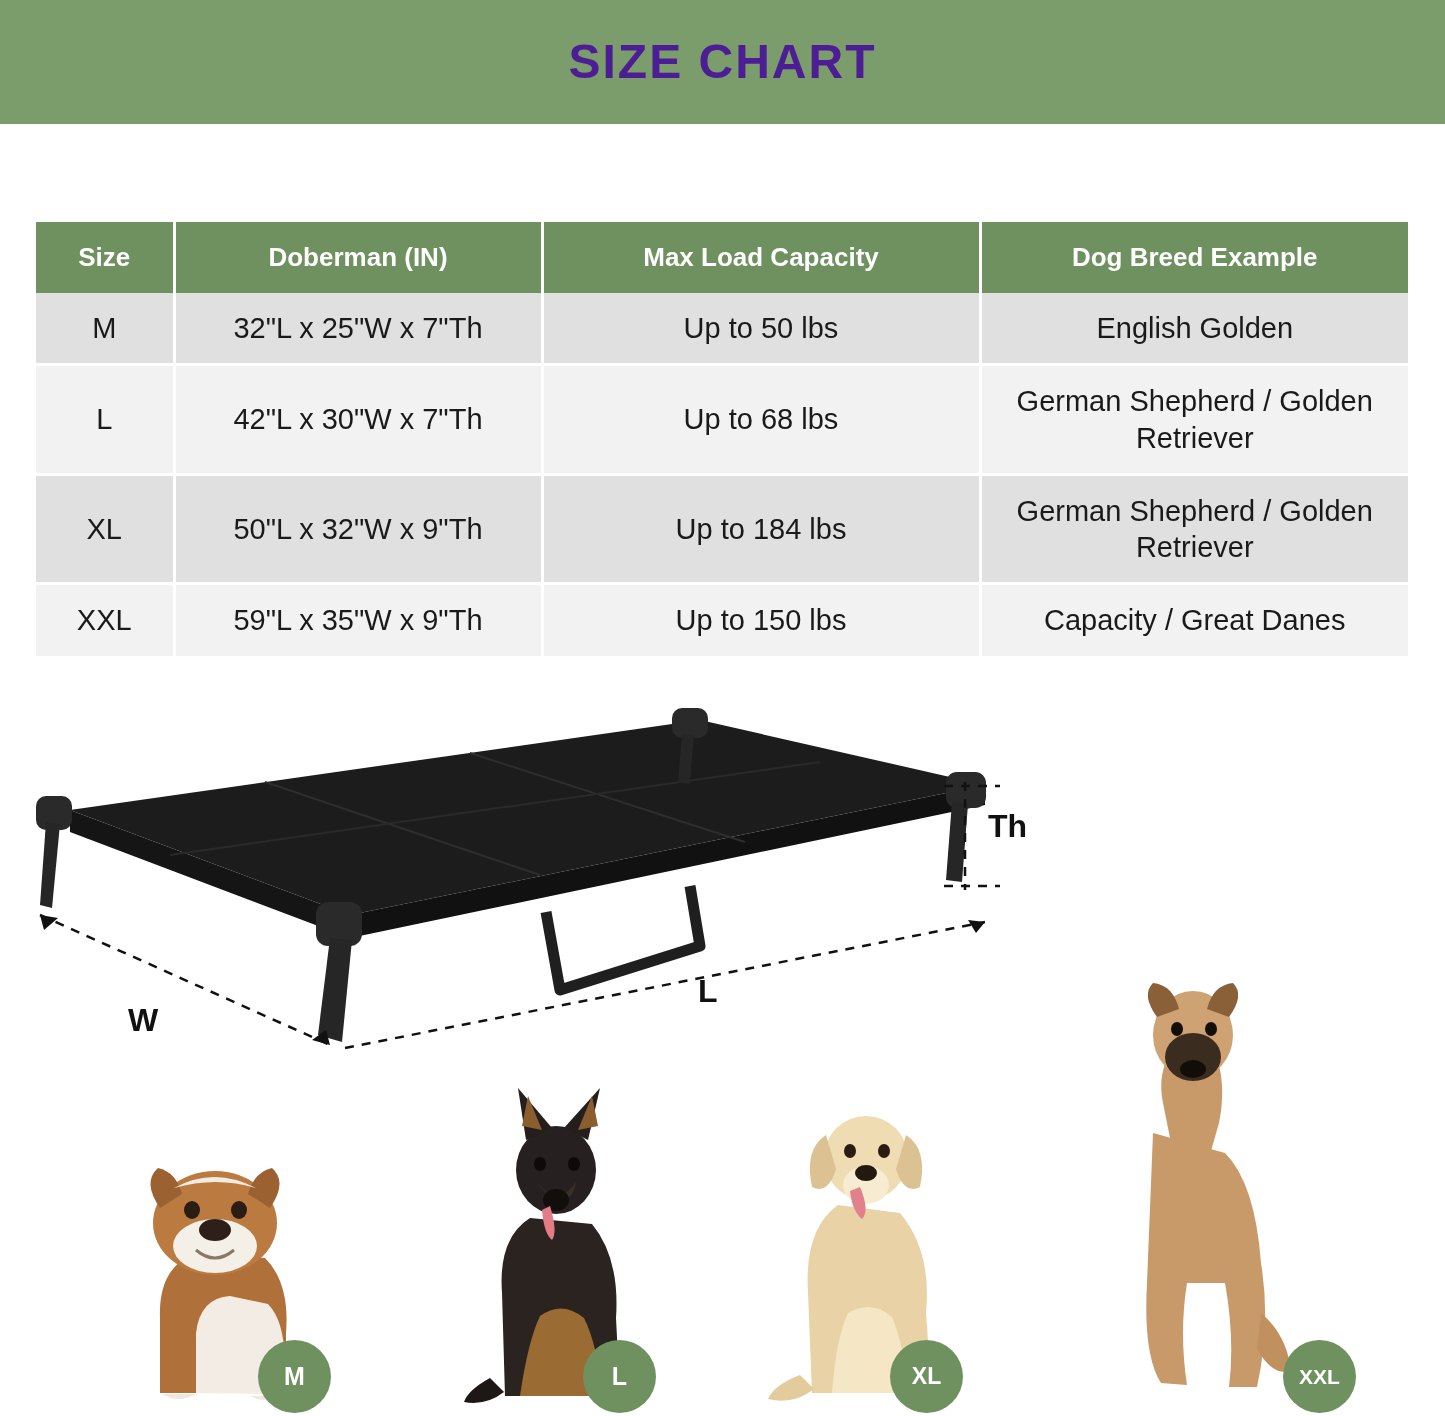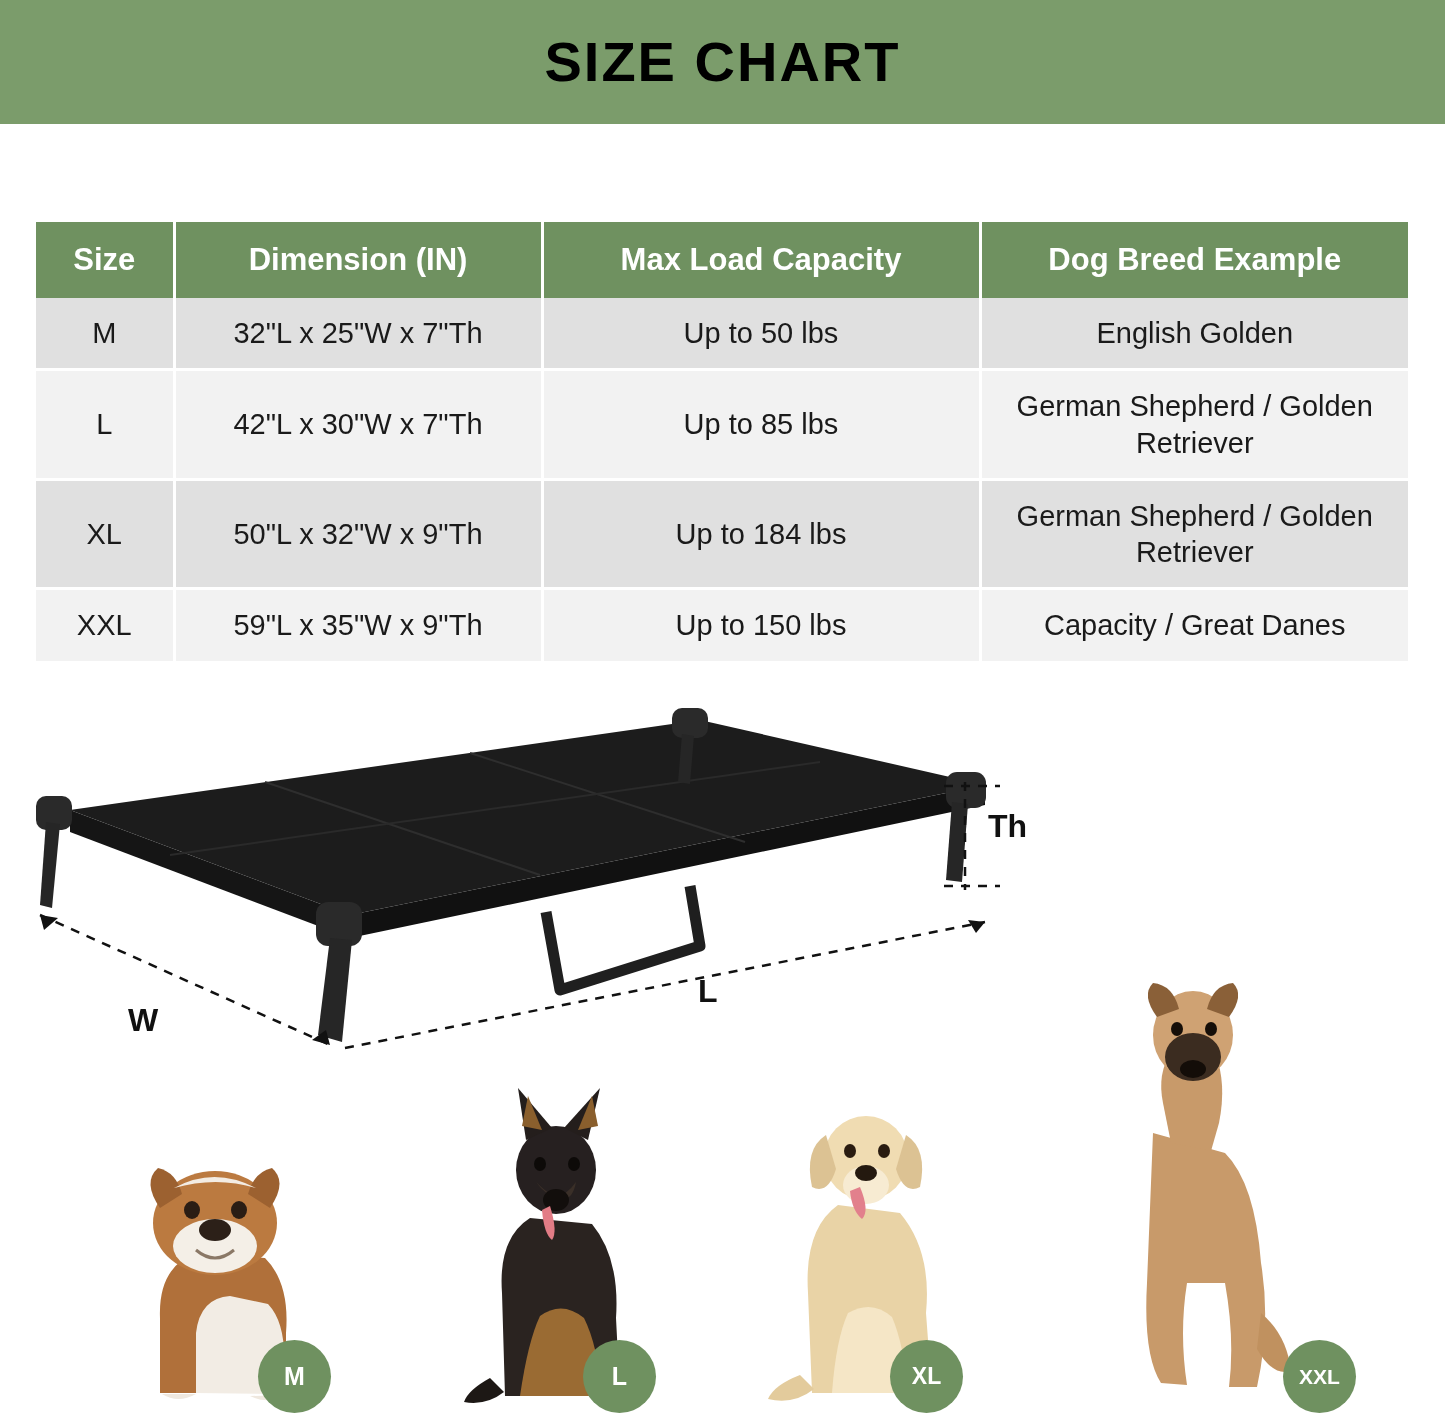--- a/index.html
+++ b/index.html
@@ -21,43 +21,43 @@
     position: absolute;
     left: 0; top: 0;
     width: 1445px;
     height: 124px;
     background: #7b9c6b;
     display: flex;
     align-items: center;
     justify-content: center;
   }
   .banner-title {
-    color: #000000;
-    font-size: 56px;
+    color: #4c1d95;
+    font-size: 48px;
     font-weight: bold;
     letter-spacing: 2px;
     line-height: 1;
   }
 
   
   .table-wrap {
     position: absolute;
     left: 36px;
     top: 222px;
     width: 1372px;
   }
   table.size-chart {
     border-collapse: collapse;
     width: 100%;
     table-layout: fixed;
   }
   table.size-chart th {
     background: #6f9160;
     color: #ffffff;
-    font-size: 31px;
+    font-size: 26px;
     font-weight: bold;
     padding: 20px 6px;
     text-align: center;
     border-right: 3px solid #ffffff;
     vertical-align: middle;
   }
   table.size-chart th:last-child { border-right: none; }
   table.size-chart td {
     font-size: 29px;
     color: #1a1a1a;
@@ -136,36 +136,36 @@
     <table class="size-chart">
       <colgroup>
         <col class="col-size">
           <col class="col-dim">
           <col class="col-load">
           <col class="col-breed">
       </colgroup>
       <thead>
         <tr>
           <th>Size</th>
-          <th>Dimension (IN)</th>
+          <th>Doberman (IN)</th>
           <th>Max Load Capacity</th>
           <th>Dog Breed Example</th>
         </tr>
       </thead>
       <tbody>
         <tr class="row-odd">
           <td>M</td>
           <td>32"L x 25"W x 7"Th</td>
           <td>Up to 50 lbs</td>
           <td>English Golden</td>
         </tr>
         <tr class="row-even">
           <td>L</td>
           <td>42"L x 30"W x 7"Th</td>
-          <td>Up to 85 lbs</td>
+          <td>Up to 68 lbs</td>
           <td>German Shepherd / Golden Retriever</td>
         </tr>
         <tr class="row-odd">
           <td>XL</td>
           <td>50"L x 32"W x 9"Th</td>
           <td>Up to 184 lbs</td>
           <td>German Shepherd / Golden Retriever</td>
         </tr>
         <tr class="row-even">
           <td>XXL</td>

